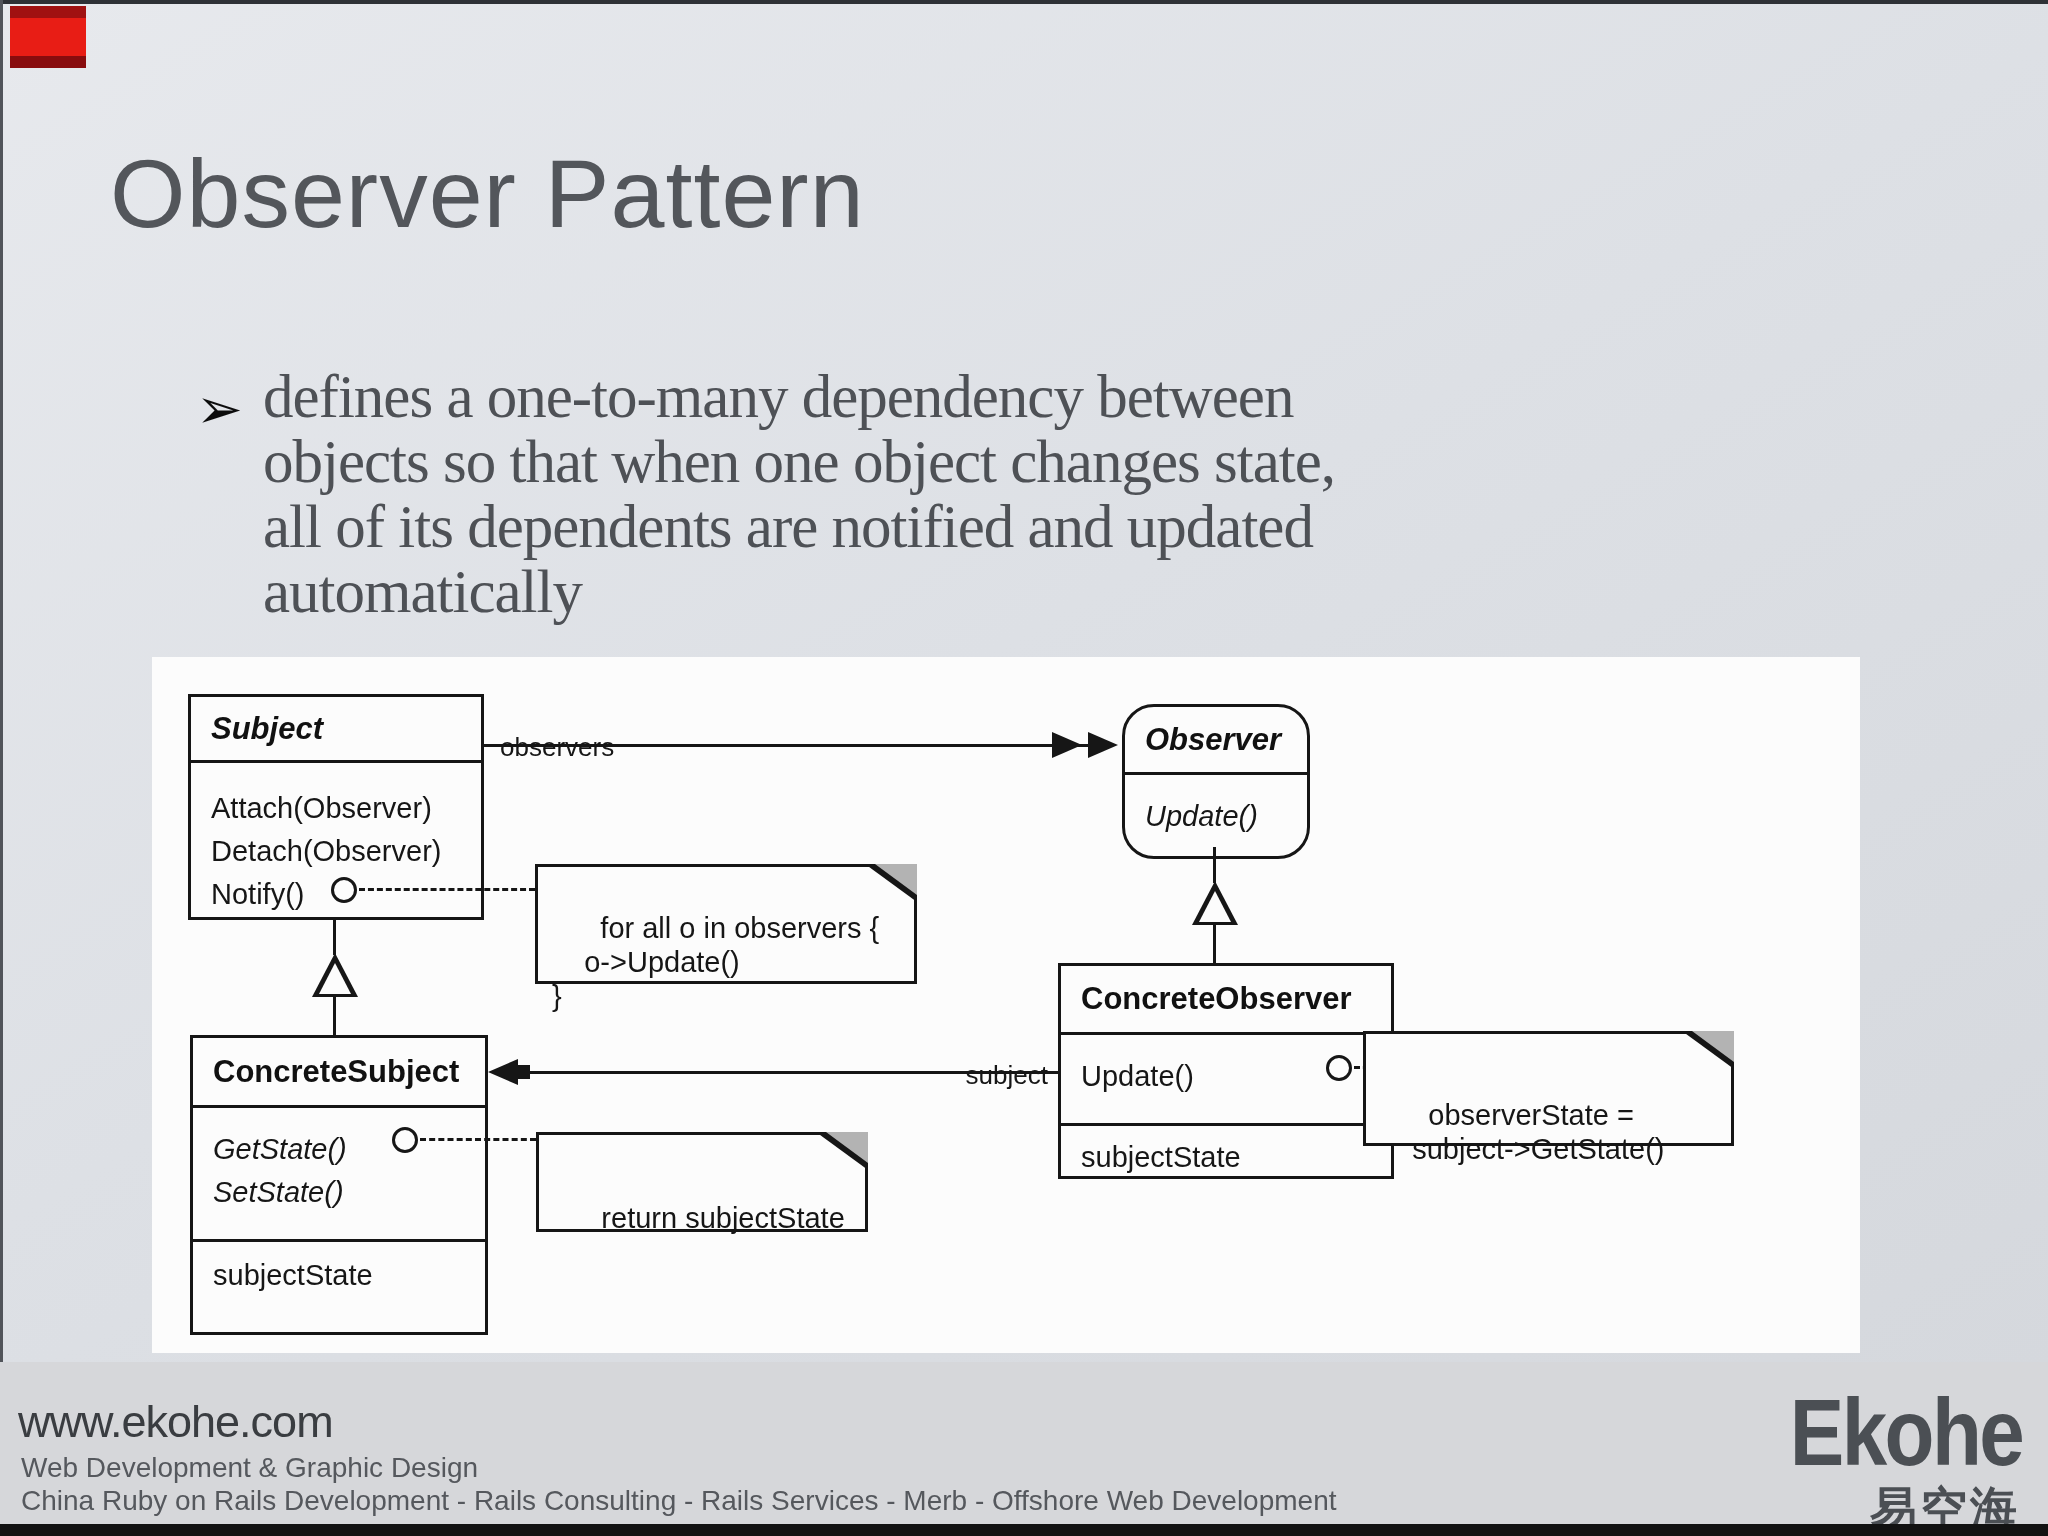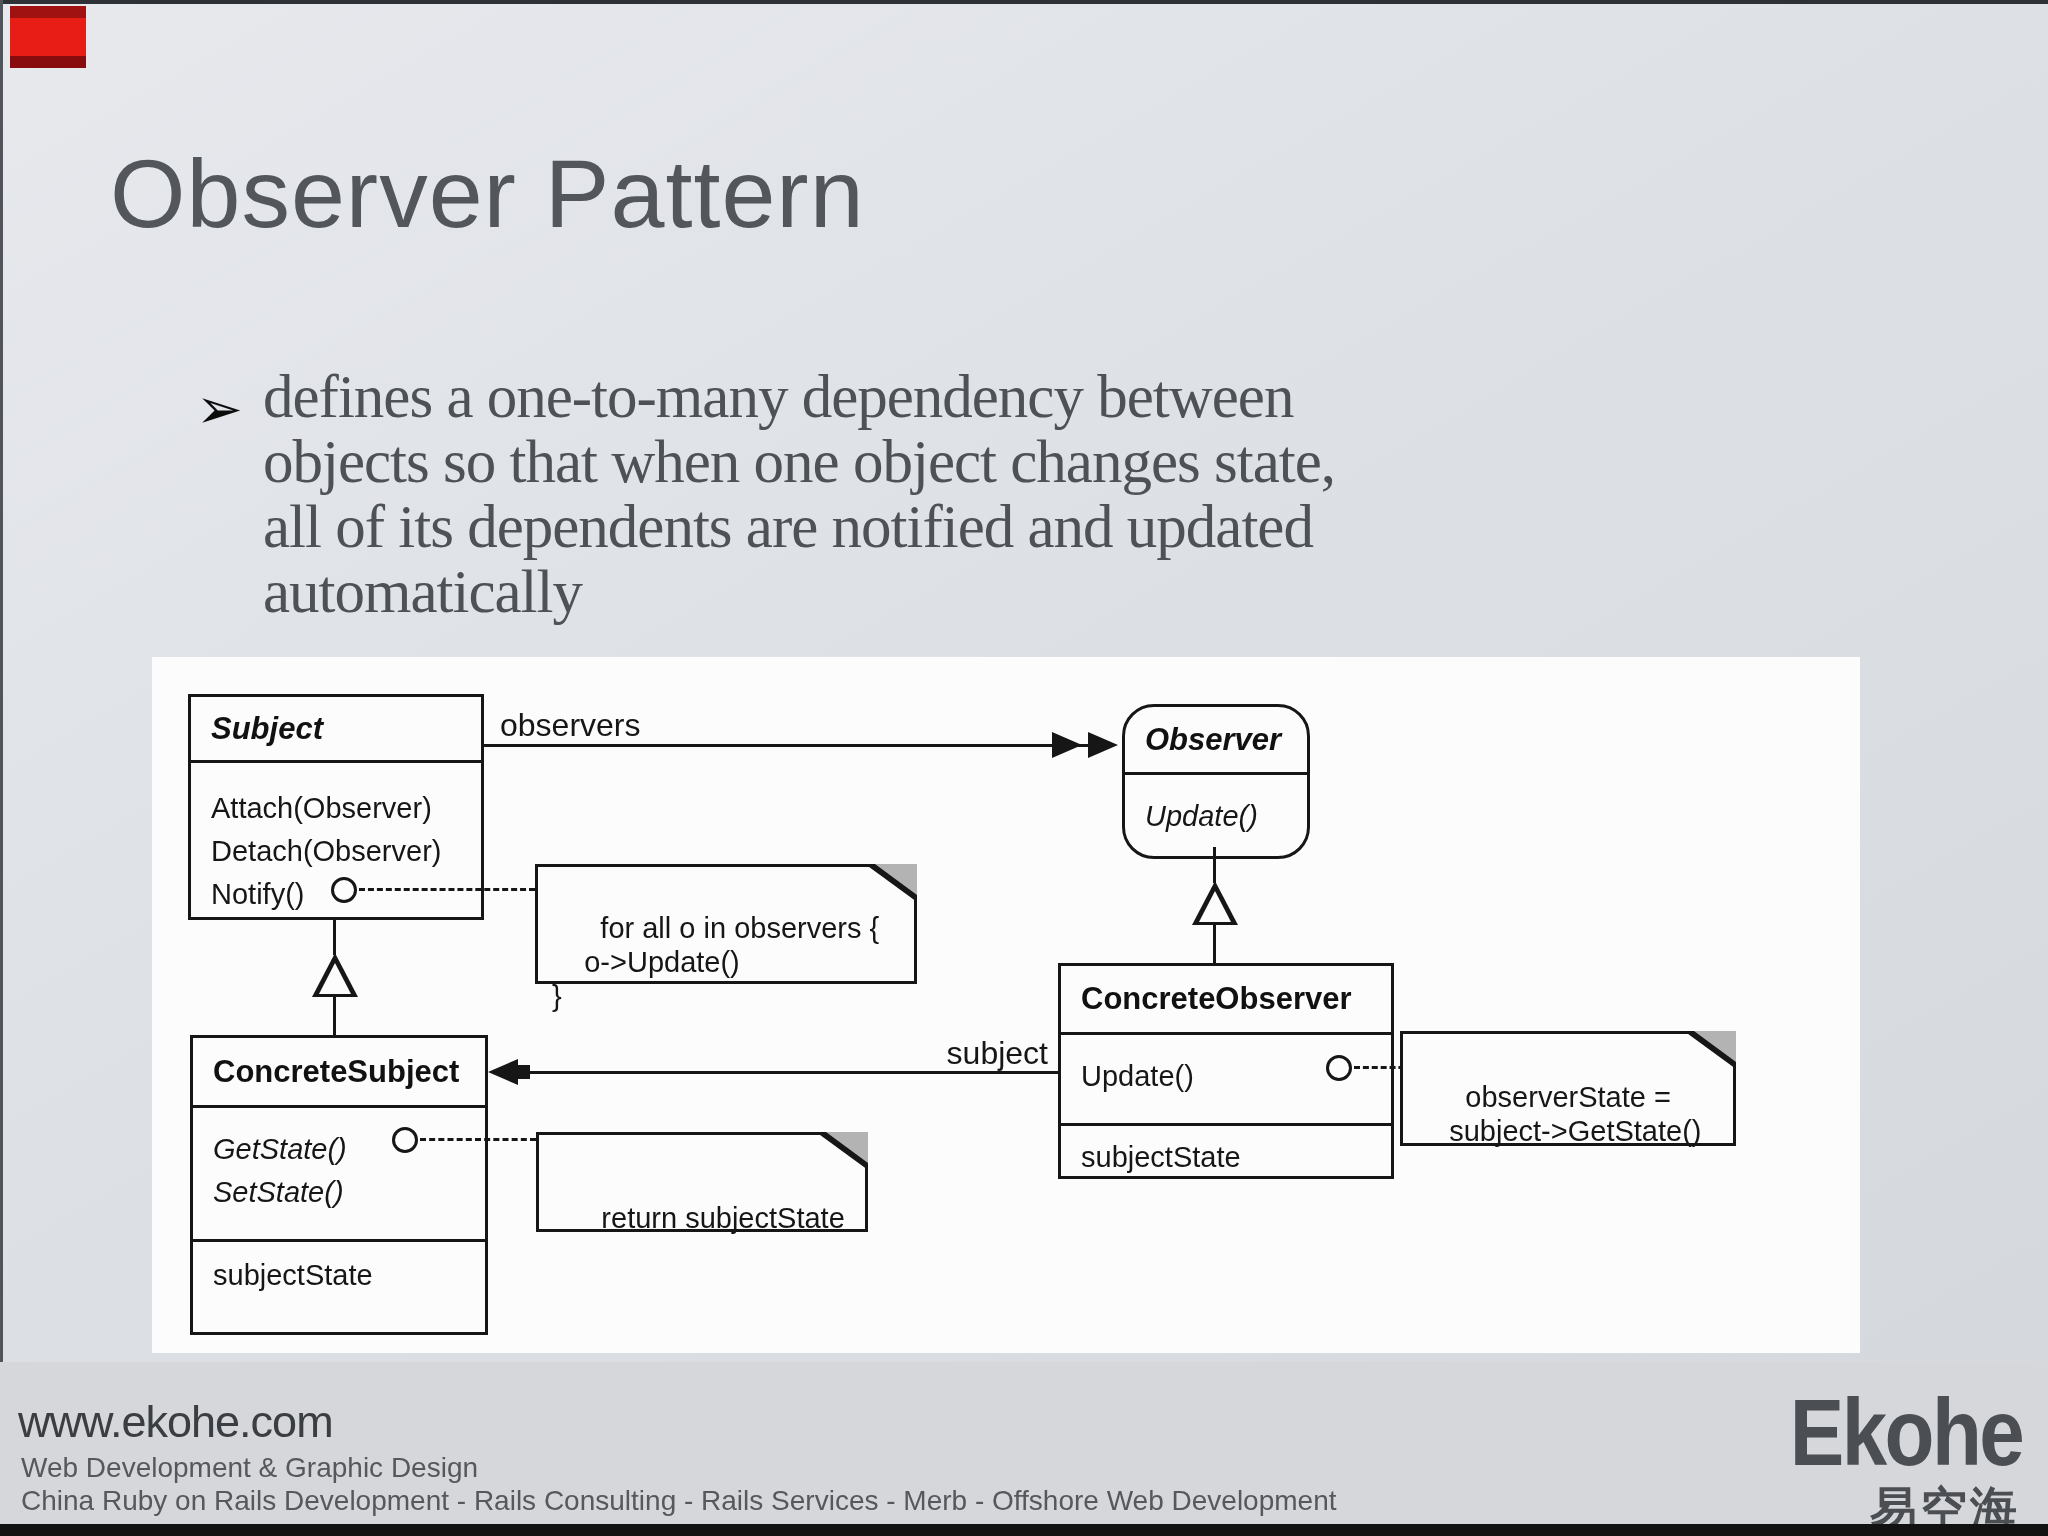--- a/index.html
+++ b/index.html
@@ -30,21 +30,21 @@
   .usec{padding:12px 0 0 20px;font-size:29px;color:#161616;margin-top:12px;}
   .usec .row{height:43px;line-height:43px;}
   .sep{border-top:3px solid #161616;}
   .it2{font-style:italic;}
 
   .hline{position:absolute;height:3px;background:#161616;}
   .vline{position:absolute;width:3px;background:#161616;}
   .dline{position:absolute;height:0;border-top:3px dashed #161616;}
   .anchor{position:absolute;width:20px;height:20px;border:3px solid #161616;border-radius:50%;
           background:#fcfcfc;}
-  .lbl{position:absolute;font-size:32px;color:#161616;}
+  .lbl{position:absolute;font-size:26px;color:#161616;margin-top:25px;}
 
   .tri-up{position:absolute;width:0;height:0;border-left:23px solid transparent;
           border-right:23px solid transparent;border-bottom:44px solid #161616;}
   .tri-up::after{content:"";position:absolute;left:-16px;top:10px;border-left:16px solid transparent;
           border-right:16px solid transparent;border-bottom:31px solid #fcfcfc;}
   .arr-r{position:absolute;width:0;height:0;border-top:13px solid transparent;
          border-bottom:13px solid transparent;border-left:30px solid #161616;}
   .arr-l{position:absolute;width:0;height:0;border-top:13px solid transparent;
          border-bottom:13px solid transparent;border-right:30px solid #161616;}
   .blob{position:absolute;width:14px;height:14px;background:#161616;}
@@ -153,21 +153,21 @@
     <div class="anchor" style="left:240px;top:470px;"></div>
     <div class="dline" style="left:268px;top:481px;width:116px;"></div>
     <div class="note" style="left:384px;top:459px;width:332px;height:100px;padding-top:32px;">
       <span>return subjectState</span>
       <span class="foldD"></span>
       <span class="foldG"></span>
     </div>
 
     <div class="anchor" style="left:1174px;top:398px;"></div>
     <div class="dline" style="left:1202px;top:409px;width:86px;"></div>
-    <div class="note" style="left:1248px;top:358px;width:336px;height:115px;padding-top:12px;">
+    <div class="note" style="left:1211px;top:358px;width:371px;height:115px;padding-top:30px;">
       <span>observerState =
     subject-&gt;GetState()</span>
       <span class="foldD"></span>
       <span class="foldG"></span>
     </div>
   </div>
 
   <div class="footer-band"></div>
   <div class="f-www">www.ekohe.com</div>
   <div class="f-tag">Web Development &amp; Graphic Design</div>

